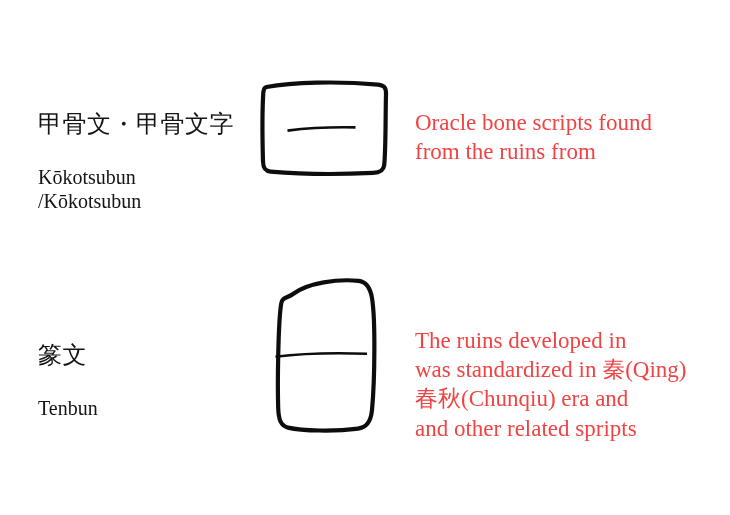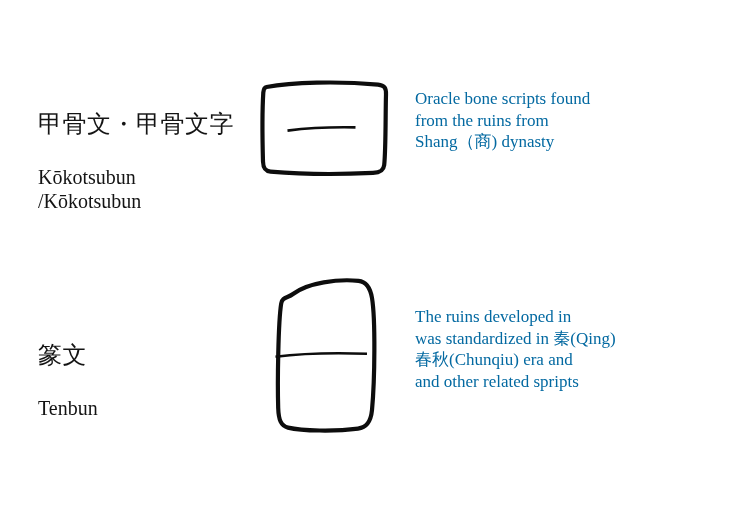--- a/index.html
+++ b/index.html
@@ -75,23 +75,24 @@
     stroke-linecap: round;
     stroke-linejoin: round;
   }
   .glyph-outline { stroke-width: 4.2; }
   .glyph-bar { stroke-width: 2.6; stroke-linecap: butt; }
 
   .desc-col {
     position: absolute;
     left: 415px;
     width: 312px;
-    font-size: 17px;
+    font-size: 23px;
     line-height: 1.27;
-    color: #0369a1;
+    color: #ef4444;
+    margin-top: 20px;
   }
   .entry-1 .desc-col { top: 18px; }
   .entry-2 .desc-col { top: 36px; }
   .desc-line {
     display: block;
     white-space: pre;
   }
 </style>
 </head>
 <body>
@@ -117,21 +118,20 @@
                  C 14.8 101.1, 13.2 98.0, 13.0 91.5
                  C 12.4 70.0, 12.2 40.5, 13.3 22.5
                  C 13.6 18.6, 14.4 17.4, 16.5 17.0 Z"></path>
         <path class="glyph-stroke glyph-bar" d="M 37.5 60.6 C 60 57.8, 86 57.0, 105.5 57.4"></path>
       </svg>
     </div>
 
     <div class="desc-col">
       <span class="desc-line">Oracle bone scripts found</span>
       <span class="desc-line">from the ruins from</span>
-      <span class="desc-line">Shang（商) dynasty</span>
     </div>
 
   </div>
 
   <div class="entry entry-2">
 
     <div class="name-col">
       <span class="name-cjk">篆文</span>
       <span class="name-romaji">Tenbun</span>
     </div>

